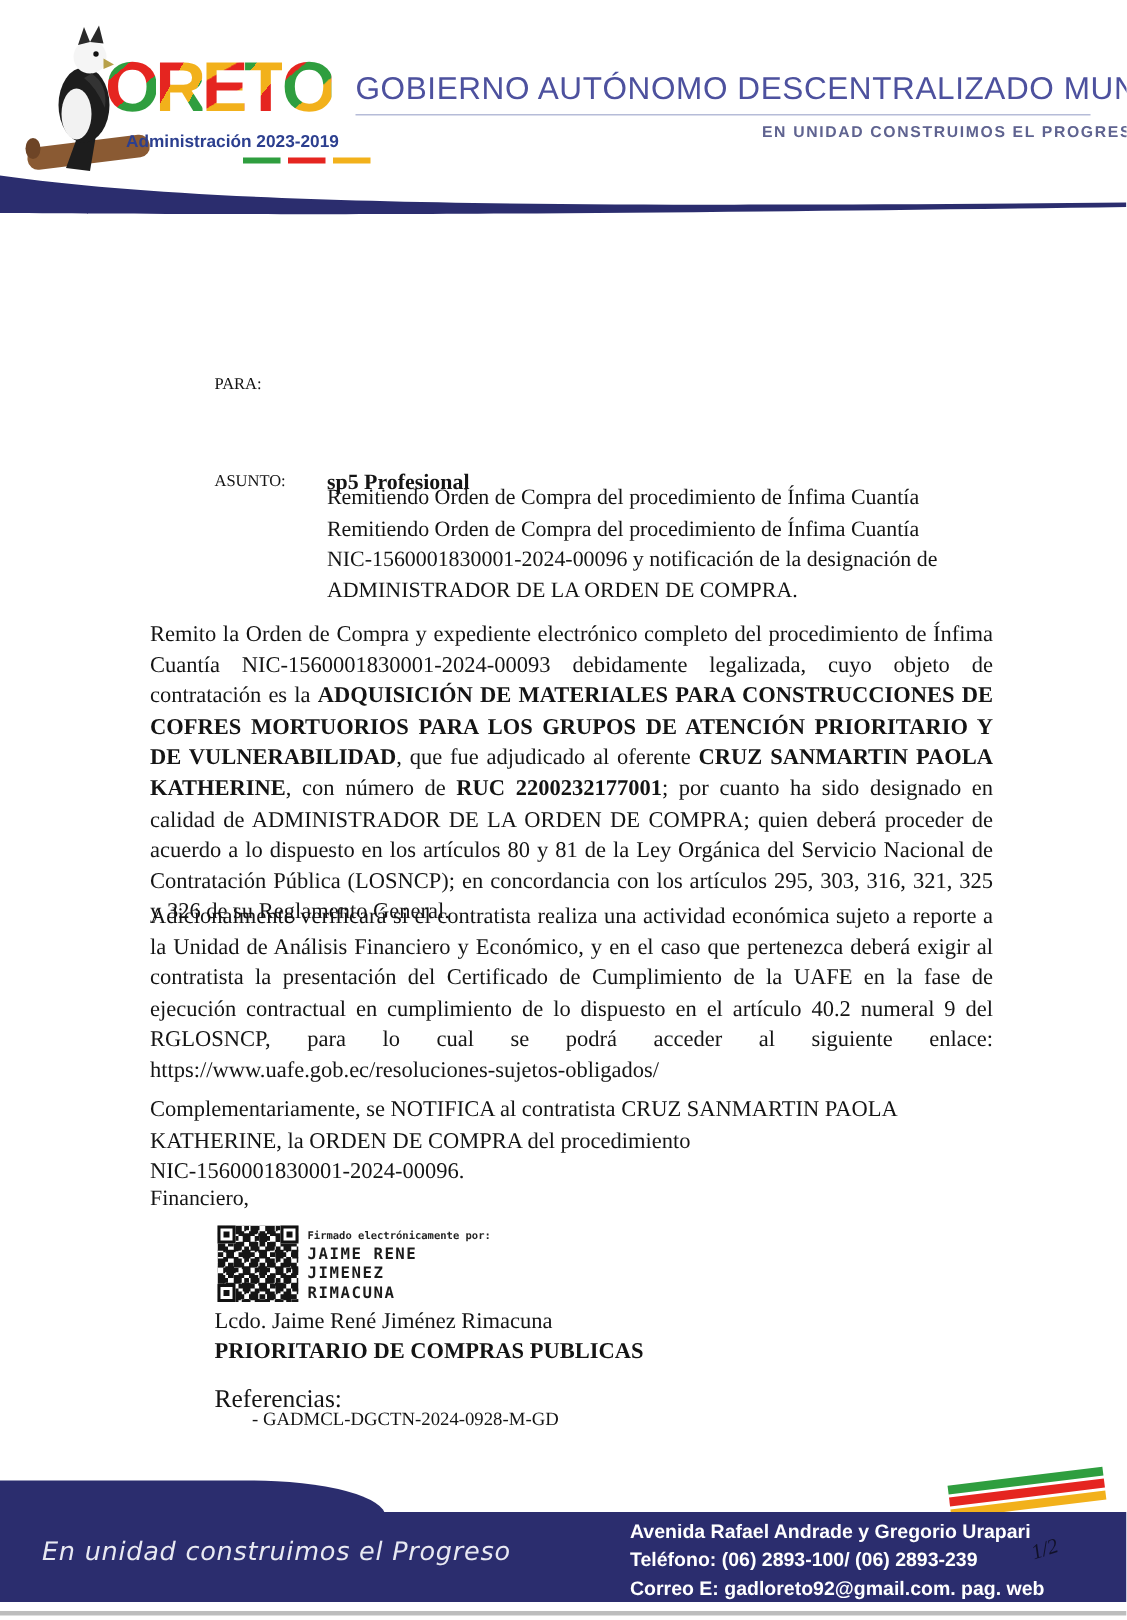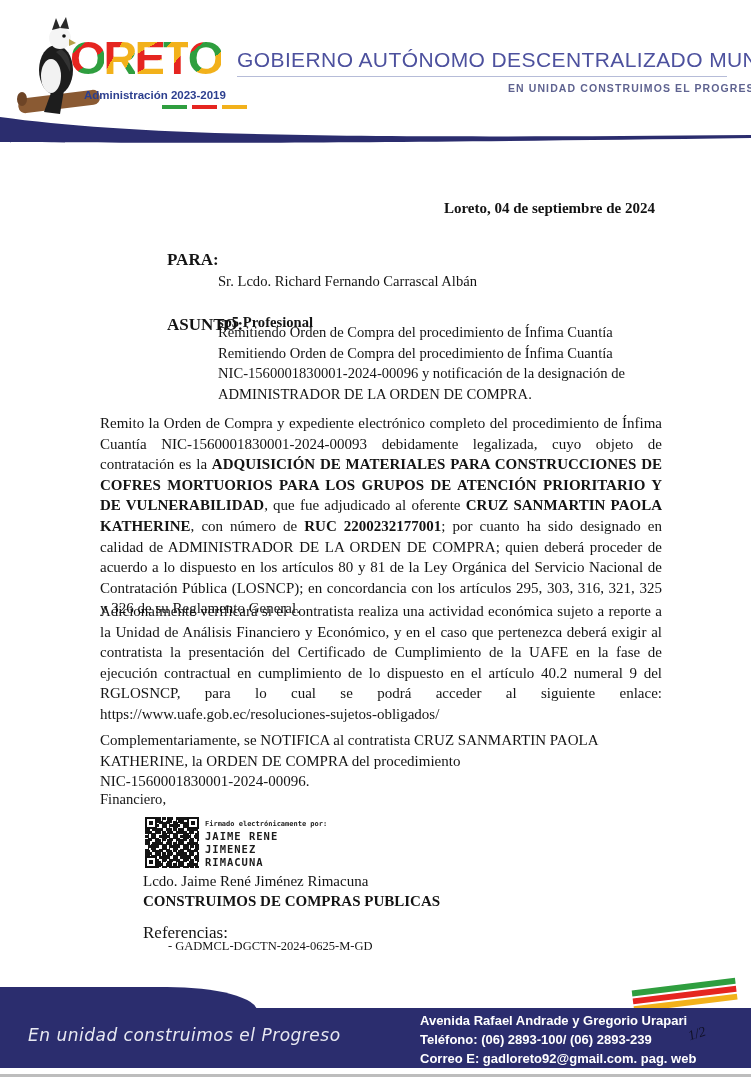--- a/index.html
+++ b/index.html
@@ -38,21 +38,21 @@
   .edge-stripes i:nth-child(1){background:#2f9e3f;}
   .edge-stripes i:nth-child(2){background:#e52520;}
   .edge-stripes i:nth-child(3){background:#f2b11b;}
   .swoosh{left:0;top:112px;}
 
   
   .memo-head{left:100px;top:167px;width:555px;text-align:right;
     font-size:15px;font-weight:700;}
   .memo-date{left:100px;top:200px;width:555px;text-align:right;
     font-size:15px;font-weight:700;}
-  .fld-label{left:143px;font-size:17px;font-weight:700;margin-left:24px;}
+  .fld-label{left:143px;font-size:11px;font-weight:400;}
   .fld-value{left:218px;font-size:14.6px;line-height:20.5px;white-space:pre-line;}
   .para-label{top:250px;}
   .para-value{top:250px;width:430px;}
   .para-title-b{font-weight:700;}
   .asunto-label{top:315px;text-align:center;}
   .asunto-value{top:322px;width:440px;}
   .body-par{left:100px;width:562px;font-size:15px;line-height:20.6px;
     text-align:justify;}
   .p1{top:413px;}
   .p2{top:601px;}
@@ -130,25 +130,24 @@
   <div class="abs edge-stripes">
       <i></i>
       <i></i>
       <i></i>
     </div>
 
   <svg class="abs swoosh" width="751" height="34" viewBox="0 0 751 34">
     <path d="M0,5 C130,23 320,27 751,23 L751,26 C320,32 140,31 0,30 Z" fill="#2b2d6e"></path>
   </svg>
 
-  <div class="abs memo-date">Loreto, 04 de septiembre de 2024</div>
 
   <div class="abs fld-label para-label">PARA:</div>
   <div class="abs fld-value para-value">
-    <span>Sr. Lcdo. Richard Fernando Carrascal Albán</span><br>
+    <br>
     <span class="para-title-b">sp5 Profesional</span>
   </div>
 
   <div class="abs fld-label asunto-label">ASUNTO:</div>
   <div class="abs fld-value asunto-value">Remitiendo Orden de Compra del procedimiento de Ínfima Cuantía
 Remitiendo Orden de Compra del procedimiento de Ínfima Cuantía
 NIC-1560001830001-2024-00096 y notificación de la designación de
 ADMINISTRADOR DE LA ORDEN DE COMPRA.</div>
 
   <div class="abs body-par p1"><span>Remito la Orden de Compra y expediente electrónico completo del procedimiento de Ínfima Cuantía NIC-1560001830001-2024-00093 debidamente legalizada, cuyo objeto de contratación es la </span><span class="seg-b">ADQUISICIÓN DE MATERIALES PARA CONSTRUCCIONES DE COFRES MORTUORIOS PARA LOS GRUPOS DE ATENCIÓN PRIORITARIO Y DE VULNERABILIDAD</span><span>, que fue adjudicado al oferente </span><span class="seg-b">CRUZ SANMARTIN PAOLA KATHERINE</span><span>, con número de </span><span class="seg-b">RUC 2200232177001</span><span>; por cuanto ha sido designado en calidad de ADMINISTRADOR DE LA ORDEN DE COMPRA; quien deberá proceder de acuerdo a lo dispuesto en los artículos 80 y 81 de la Ley Orgánica del Servicio Nacional de Contratación Pública (LOSNCP); en concordancia con los artículos 295, 303, 316, 321, 325 y 326 de su Reglamento General.</span></div>
@@ -164,24 +163,24 @@
   <div class="abs qr">
     <span class="f f1"></span>
     <span class="f f2"></span>
     <span class="f f3"></span>
   </div>
   <div class="abs signed-note">Firmado electrónicamente por:</div>
   <div class="abs signer-lines">JAIME RENE
 JIMENEZ
 RIMACUNA</div>
   <div class="abs signer-name">Lcdo. Jaime René Jiménez Rimacuna</div>
-  <div class="abs signer-role">CONSTRUIMOS DE COMPRAS PUBLICAS</div>
+  <div class="abs signer-role">PRIORITARIO DE COMPRAS PUBLICAS</div>
 
   <div class="abs refs-label">Referencias:</div>
-  <div class="abs refs-list">- GADMCL-DGCTN-2024-0625-M-GD</div>
+  <div class="abs refs-list">- GADMCL-DGCTN-2024-0928-M-GD</div>
 
   <div class="abs footer-tab"></div>
   <div class="abs ribbon">
       <i></i>
       <i></i>
       <i></i>
     </div>
   <div class="abs footer-bar"></div>
   <div class="abs footer-slogan">En unidad construimos el Progreso</div>
   <div class="abs footer-info">Avenida Rafael Andrade y Gregorio Urapari

